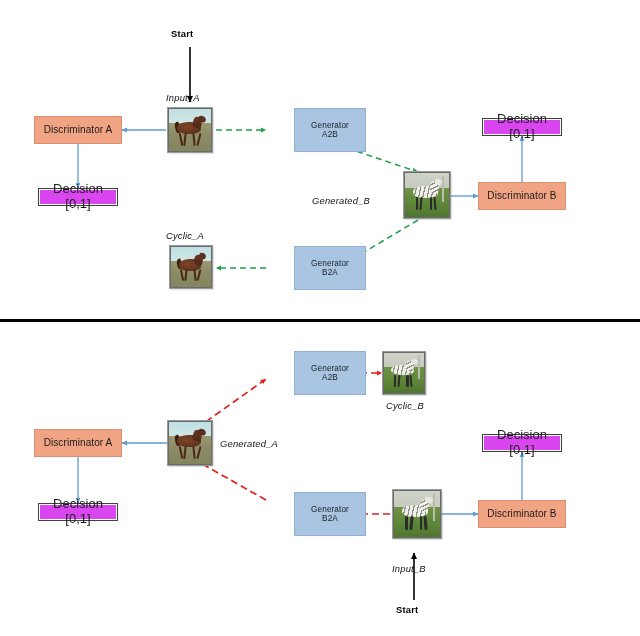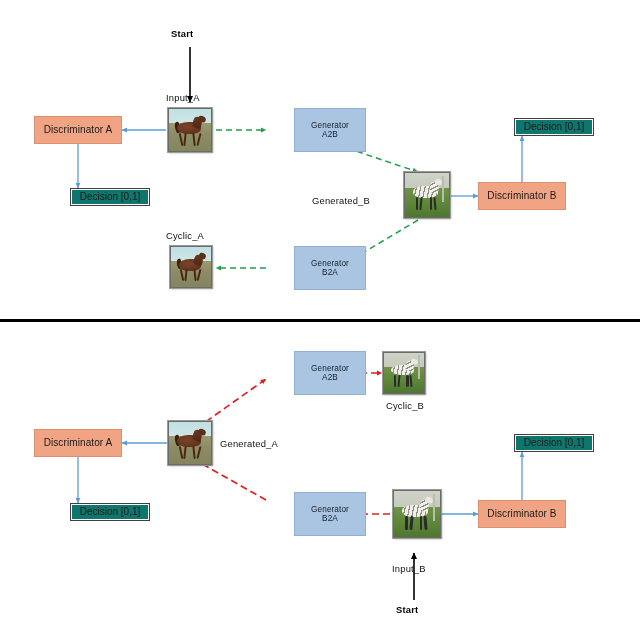--- a/index.html
+++ b/index.html
@@ -17,27 +17,27 @@
 
   .disc{
     background:#f0a484;border:1px solid #d98f70;color:#1a1a1a;
     font-size:10px;letter-spacing:.1px;
   }
   .gen{
     background:#a9c5e2;border:1px solid #8fb0d2;color:#16202b;
     font-size:8.2px;letter-spacing:.1px;margin-left:28px;
   }
   .decision{
-    background:#0f766e;border:1px solid #404040;box-shadow:0 0 0 1px #ffffff inset;
-    color:#1a1a1a;font-size:10px;margin-left:32px;
+    background:#d946ef;border:1px solid #404040;box-shadow:0 0 0 1px #ffffff inset;
+    color:#1a1a1a;font-size:13px;
   }
 
   
   .label{
-    position:absolute;font-size:9.4px;color:#111;
+    position:absolute;font-style:italic;font-size:9.4px;color:#111;
     white-space:nowrap;letter-spacing:.2px;text-align:right;
   }
   .start-label{
     position:absolute;font-weight:bold;font-size:9.4px;color:#000;
     white-space:nowrap;letter-spacing:.2px;font-style:normal;
   }
 
   
   .thumb{
     position:absolute;box-sizing:border-box;

